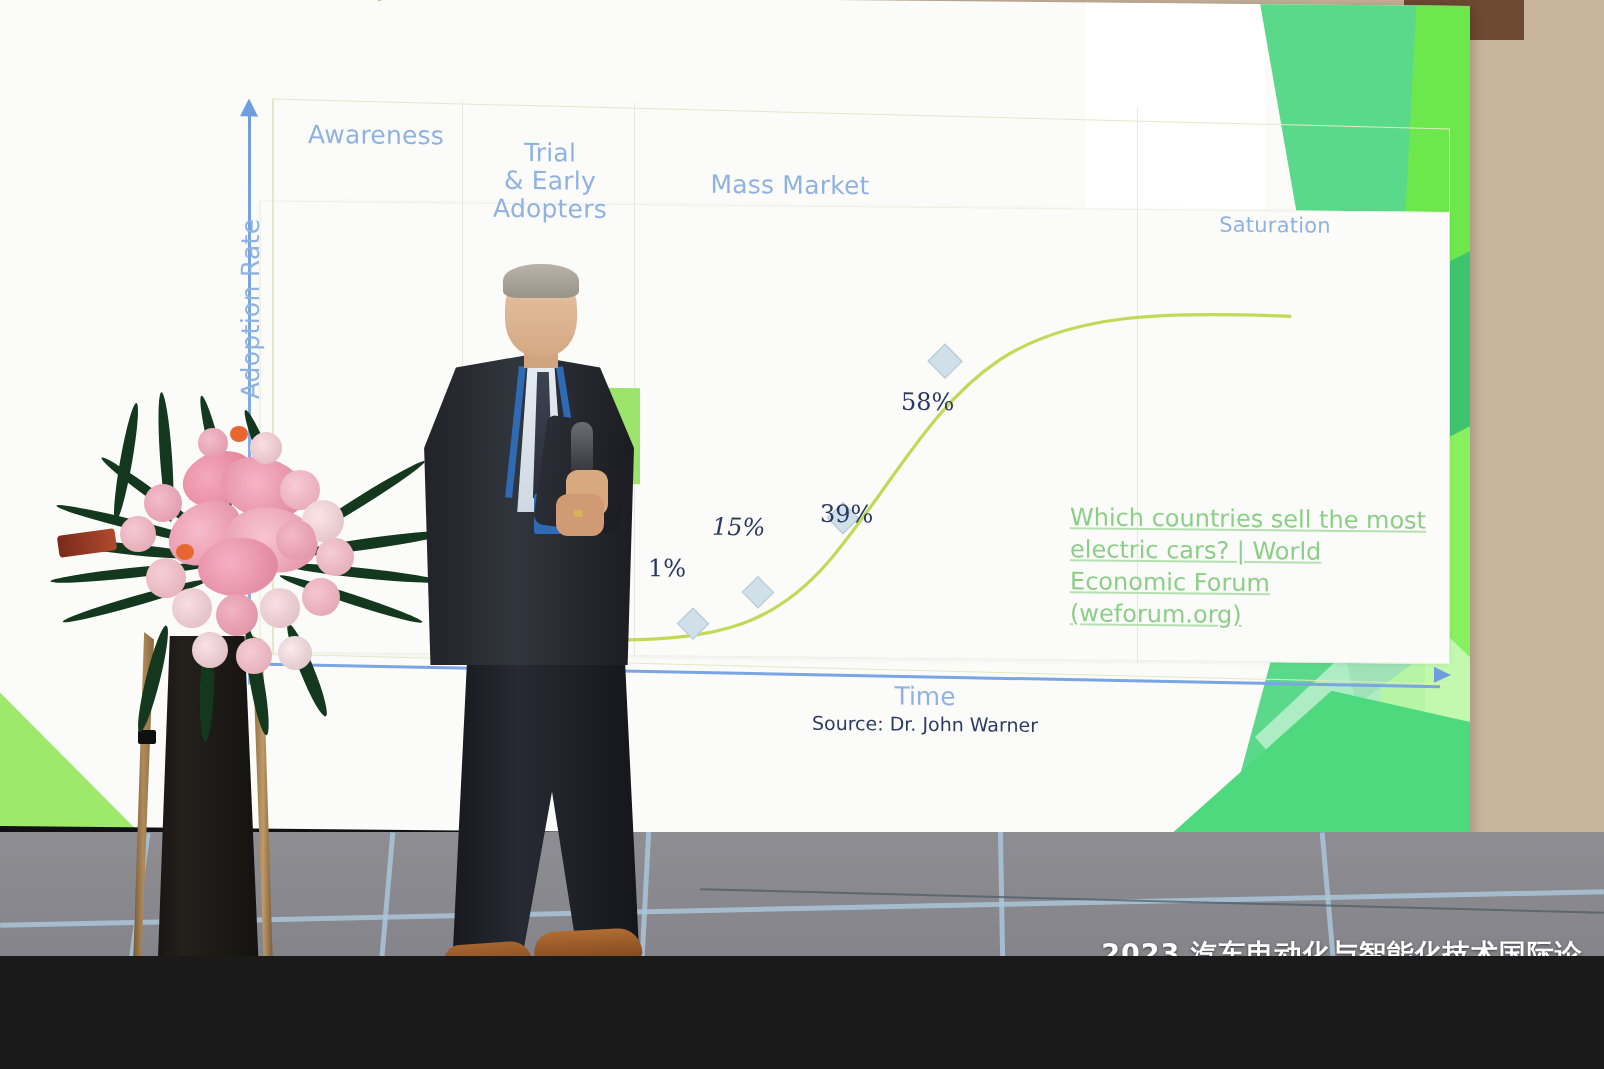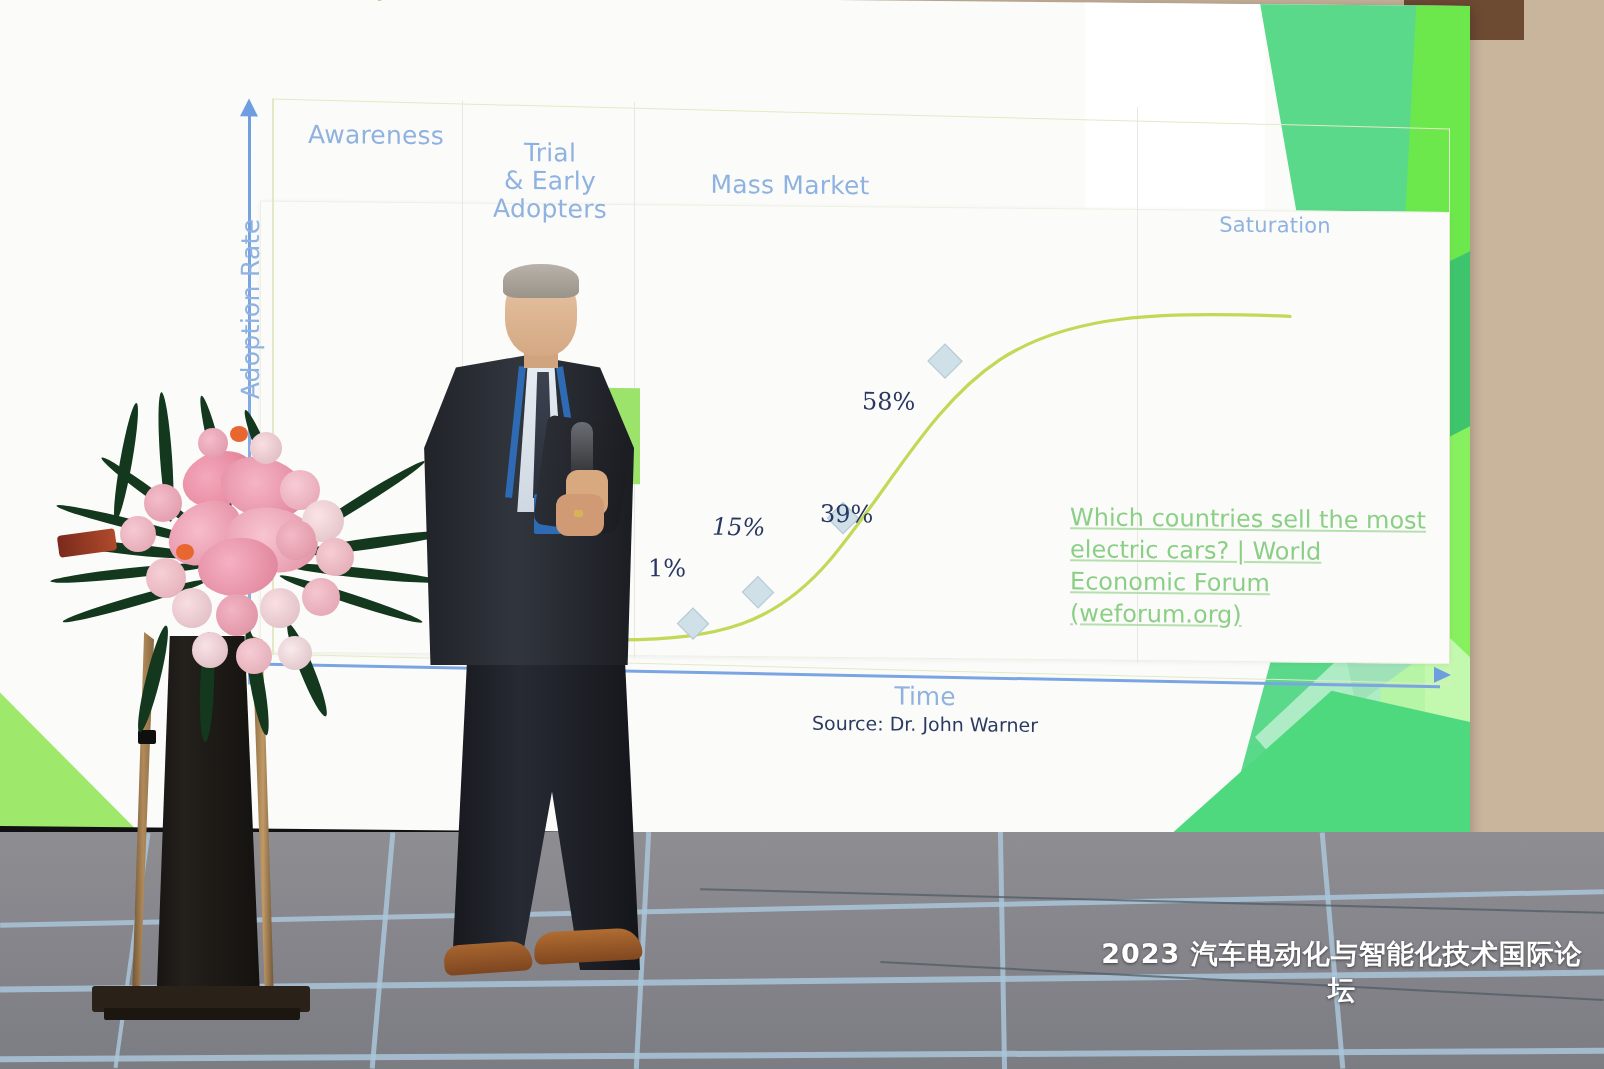--- a/index.html
+++ b/index.html
@@ -1,20 +1,20 @@
 <!DOCTYPE html>
 <html><head>
 <meta charset="utf-8">
 <style>
   * { margin:0; padding:0; box-sizing:border-box; }
   html,body { width:1604px; height:1069px; overflow:hidden; background:#1a1a1a; }
   body { font-family:"Liberation Sans", sans-serif; }
 
   #stage-photo {
-    position:relative; width:1604px; height:1069px; overflow:hidden;
+    position:relative; width:1604px; height:956px; overflow:hidden;
     background:#2c2c30;
   }
 
   
   .venue-wall {
     position:absolute; left:0; top:0; width:1604px; height:838px;
     background:#c9b49c;
   }
   .venue-door {
     position:absolute; left:1404px; top:0; width:120px; height:40px;
@@ -115,21 +115,21 @@
 
   
   .curve-svg { position:absolute; left:600px; top:230px; width:700px; height:420px; overflow:visible; }
 
   .pct-label {
     position:absolute; color:#2a3761; font-family:"DejaVu Serif", serif; font-size:24px;
   }
   .pct-10 { left:648px; top:556px; }
   .pct-15 { left:712px; top:514px;font-style:italic; }
   .pct-28 { left:820px; top:500px; }
-  .pct-58 { left:862px; top:387px; }
+  .pct-58 { left:901px; top:387px; }
 
   .link-block {
     position:absolute; left:1070px; top:500px; width:375px;
     font-family:"DejaVu Sans", sans-serif; font-size:24px; line-height:1.33;
     color:#8bcf86;
   }
   .link-block span { text-decoration:underline; text-decoration-color:#b6dfb0; }
 
   .mini-green { position:absolute; left:600px; top:390px; width:40px; height:96px; background:#9be36a; }
 

